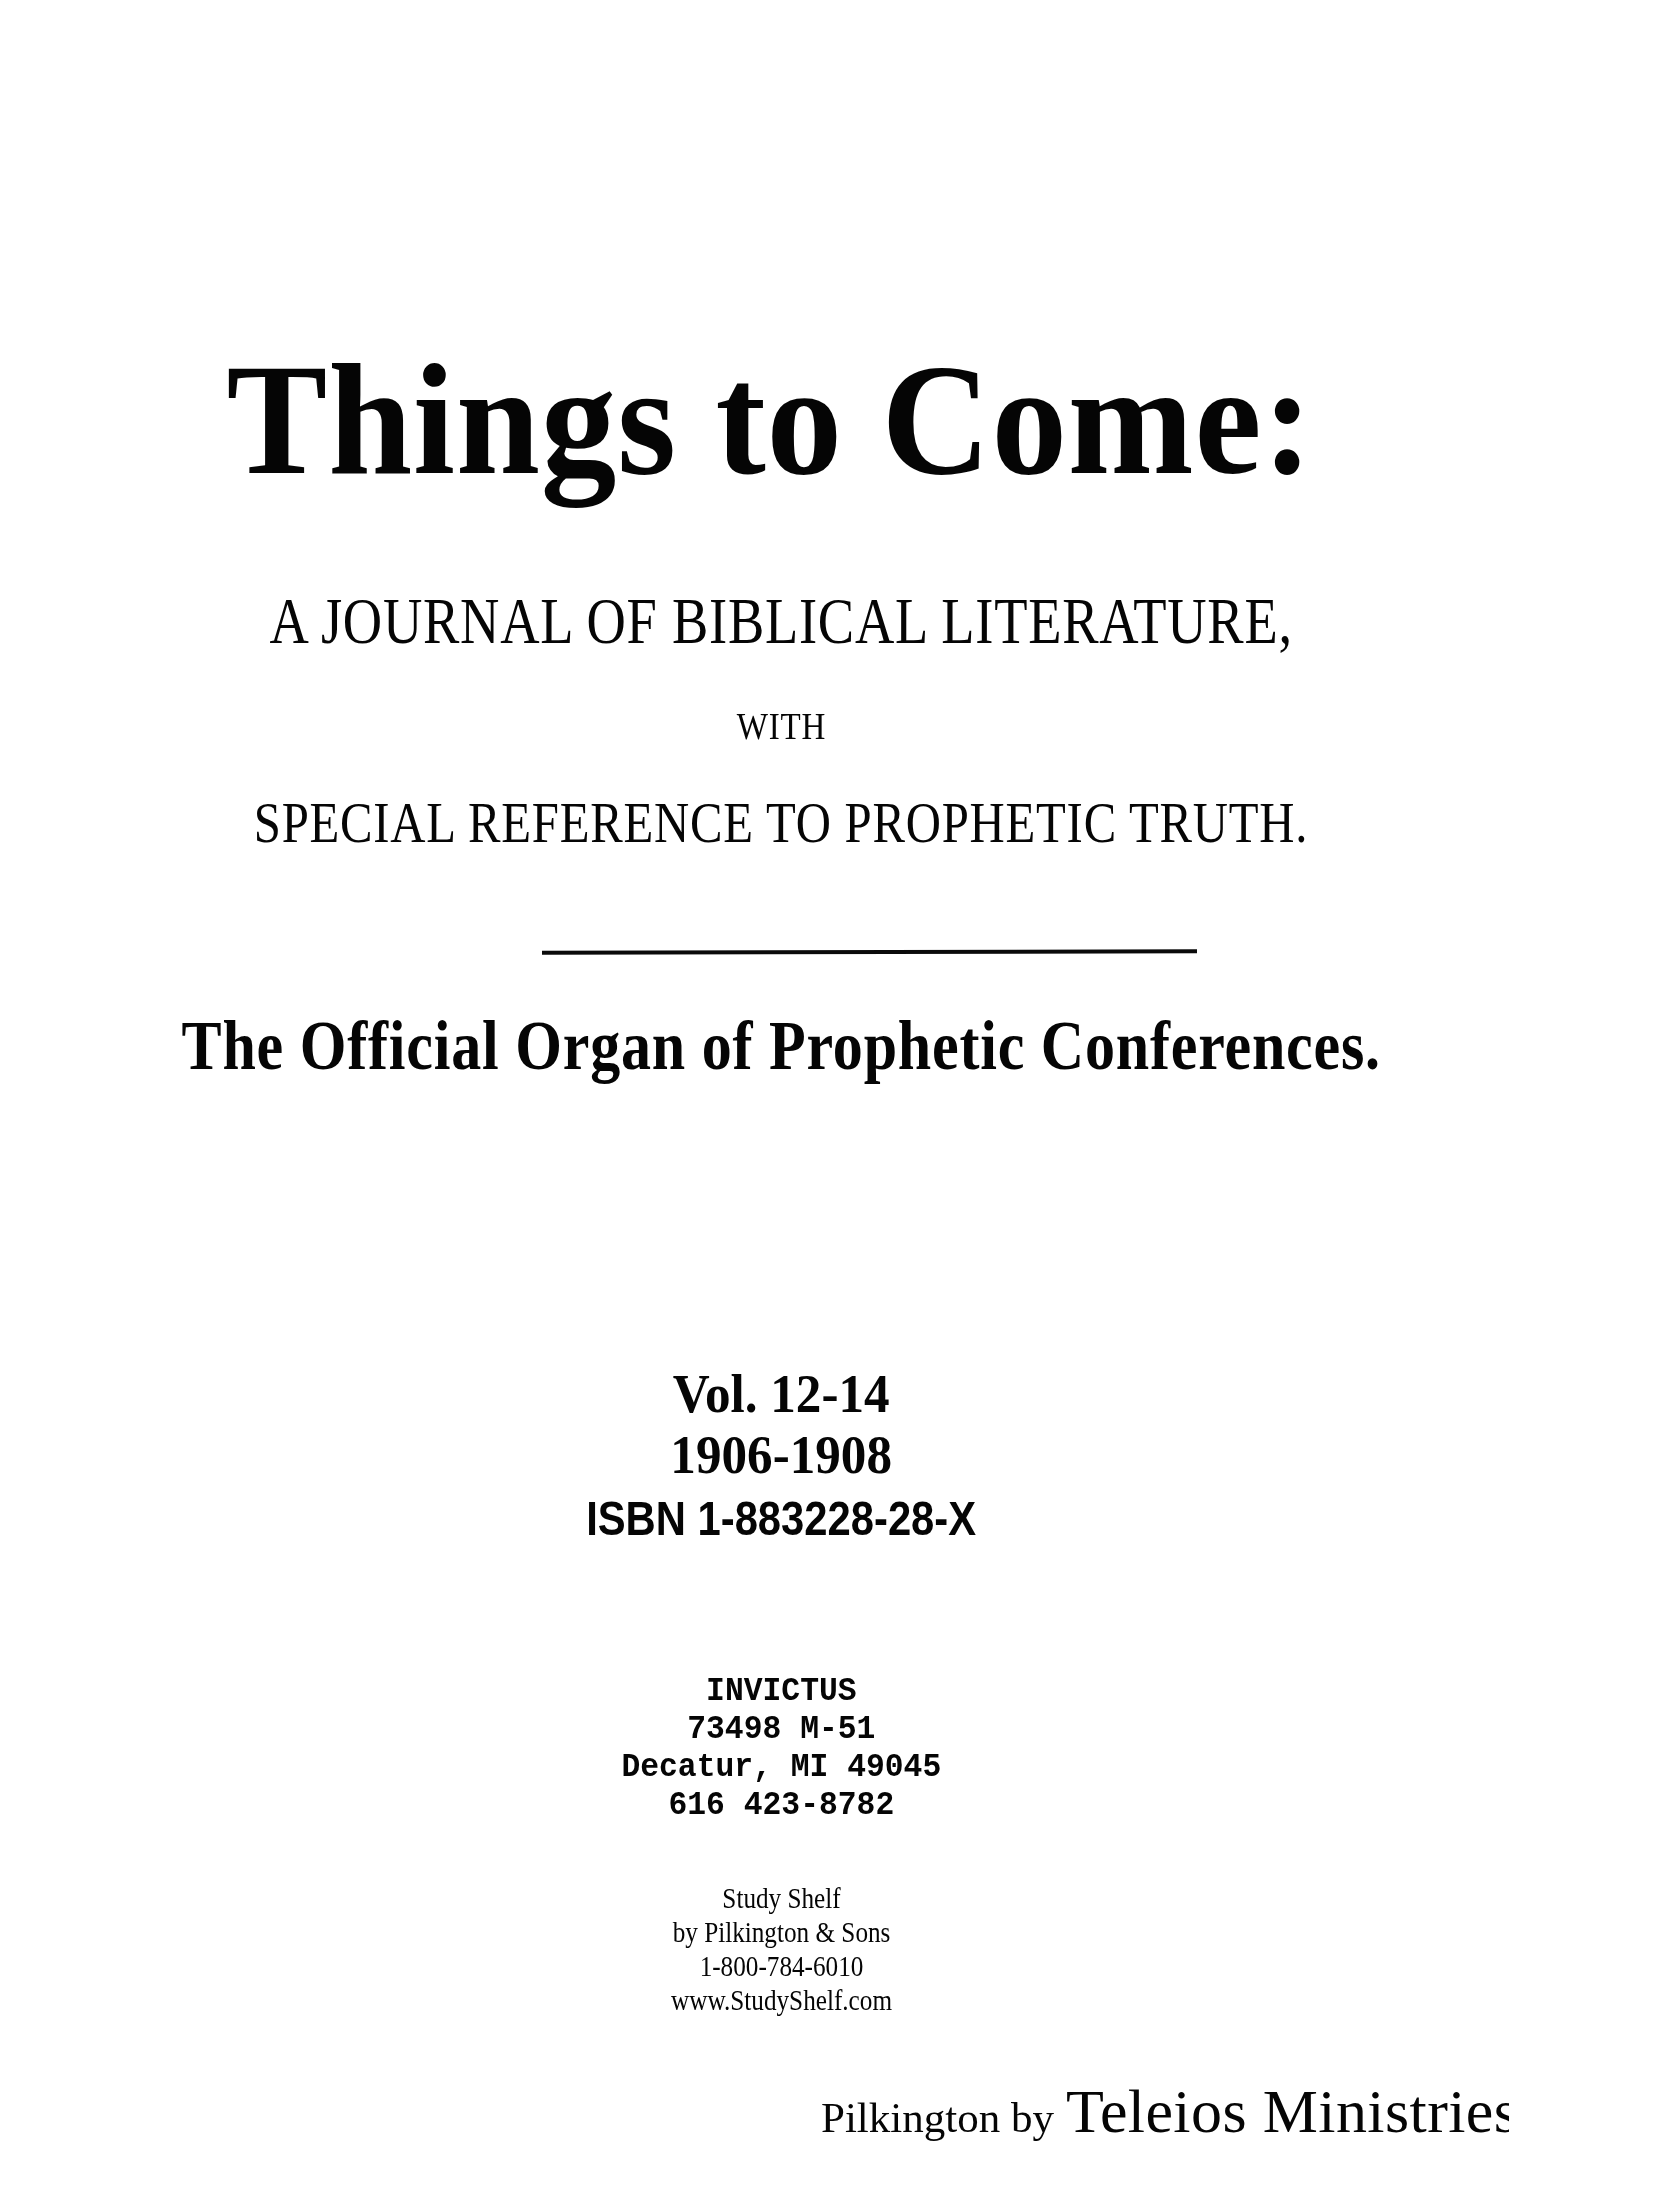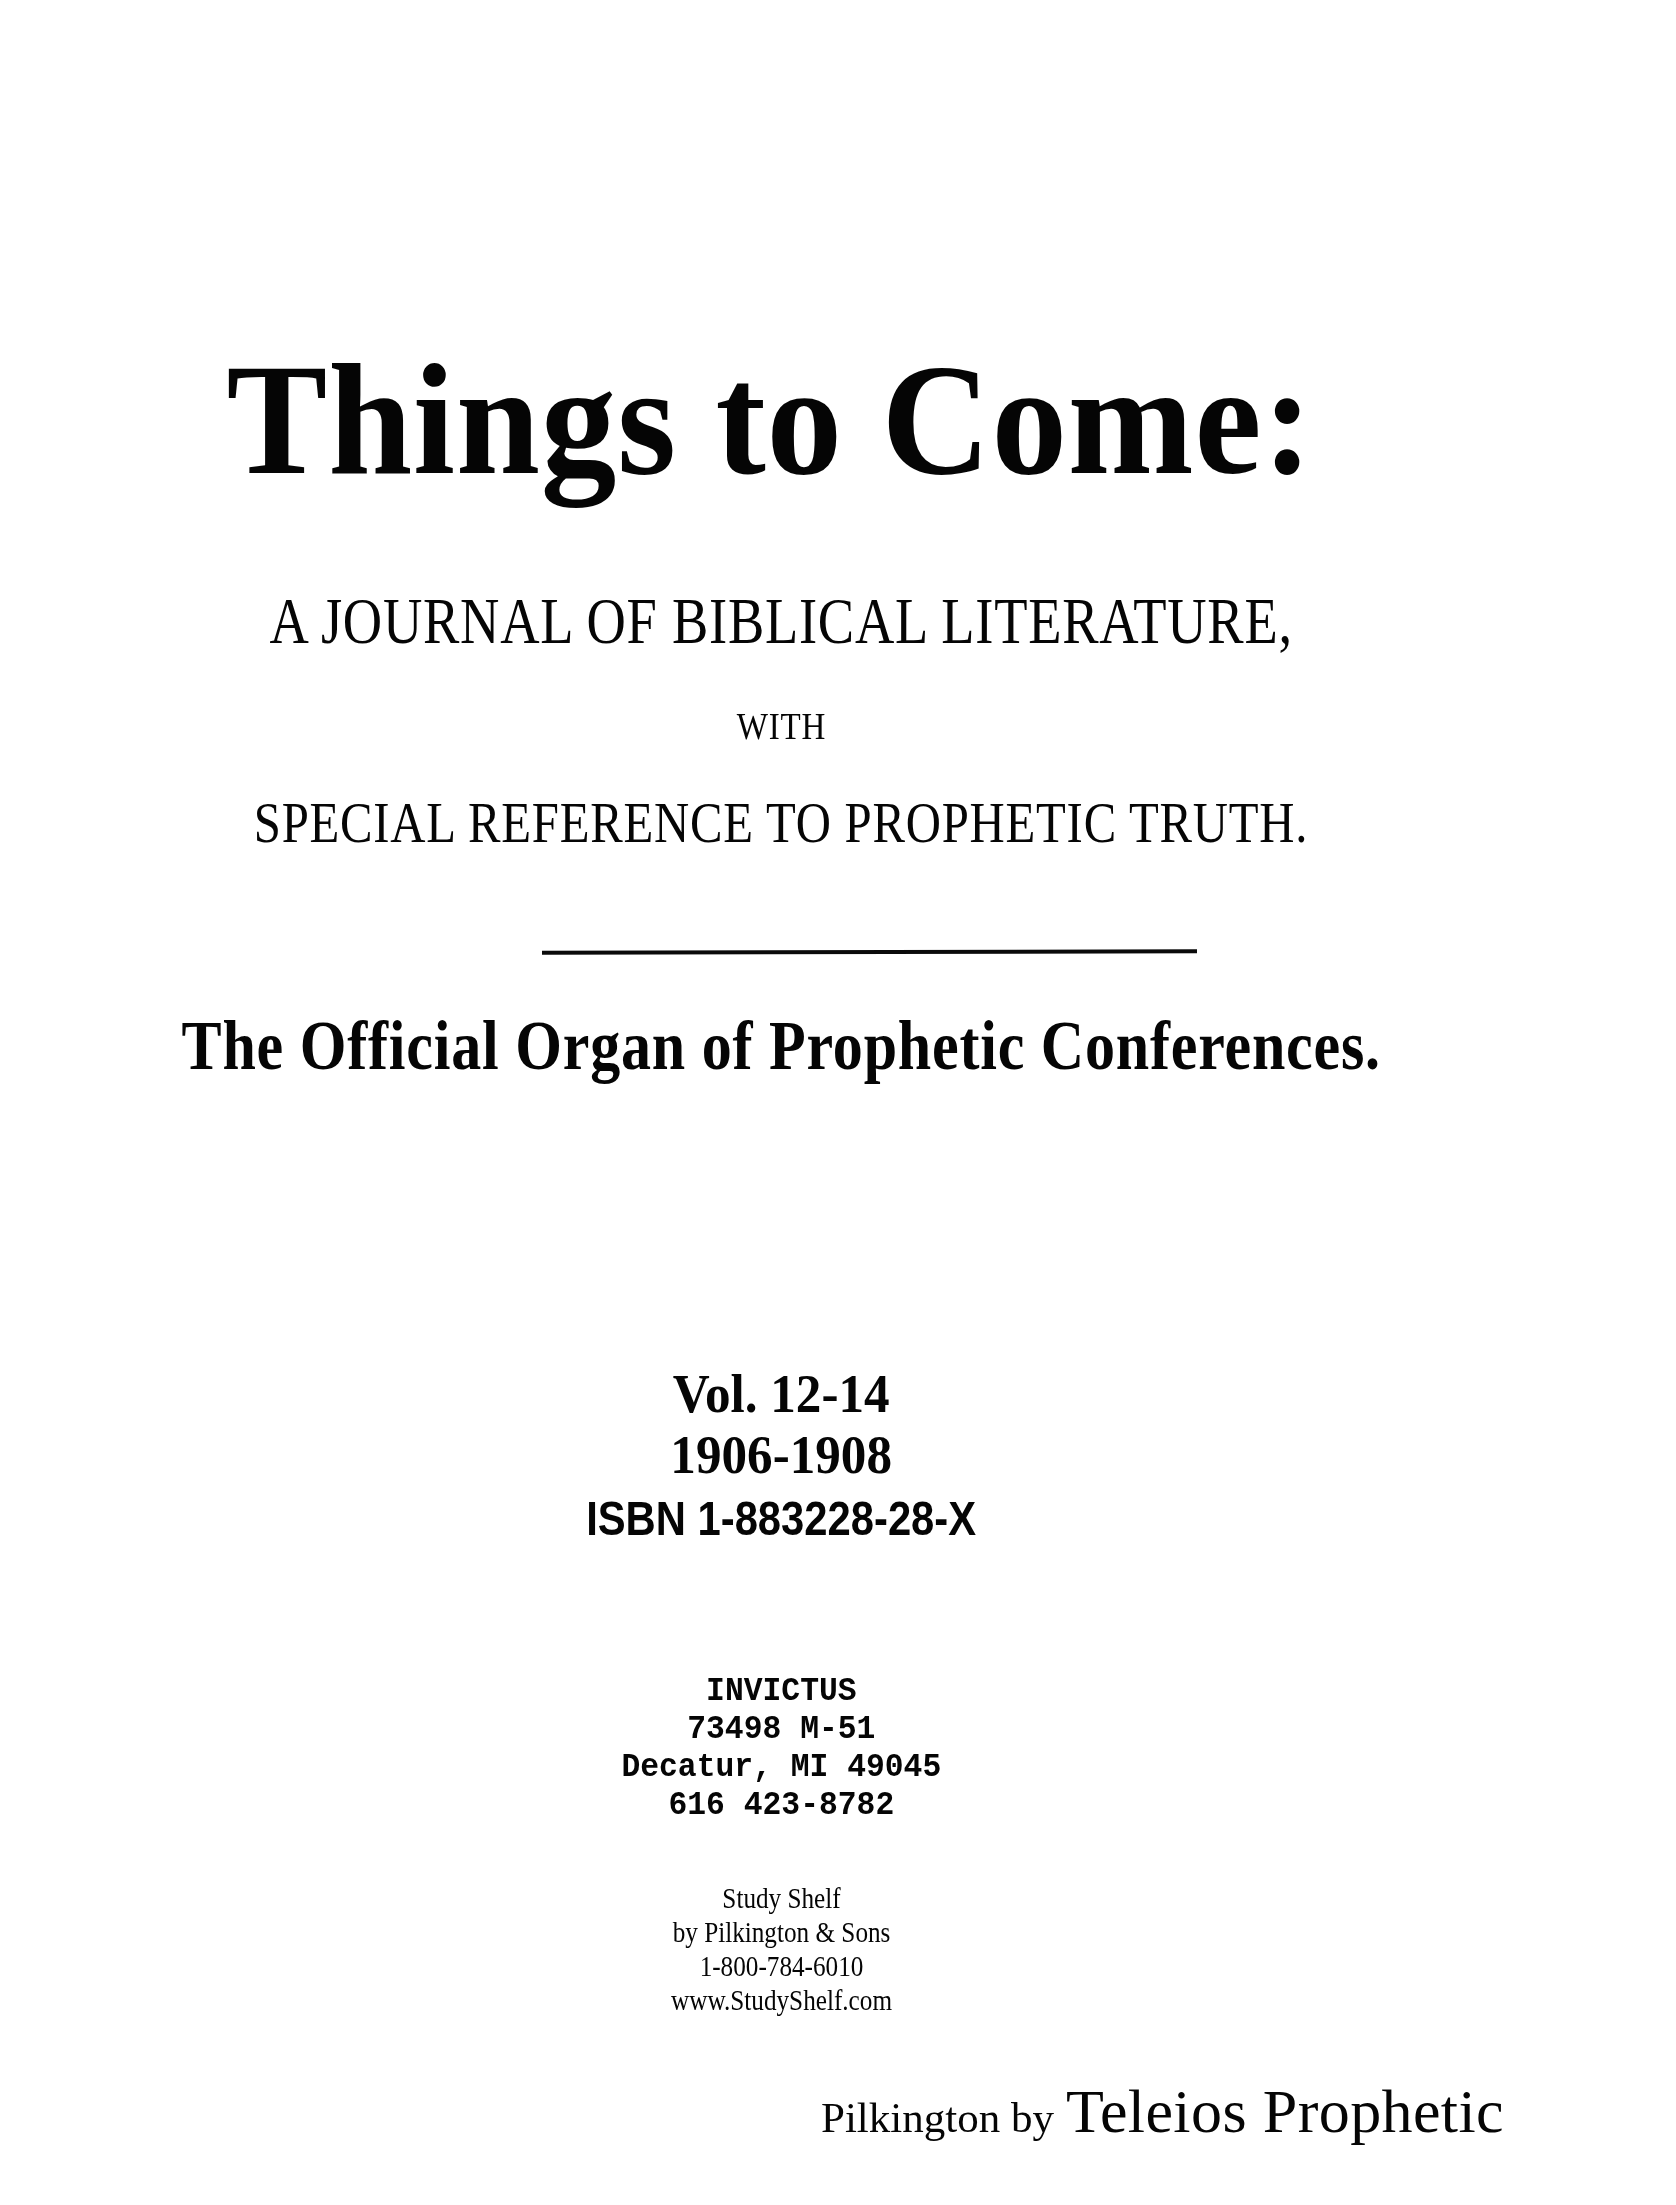--- a/index.html
+++ b/index.html
@@ -156,16 +156,16 @@
 
   <div class="cline t-distblock">
     <span class="sx sx84">
       <span class="dline" style="display:block">Study Shelf</span>
       <span class="dline" style="display:block">by Pilkington &amp; Sons</span>
       <span class="dline" style="display:block">1-800-784-6010</span>
       <span class="dline" style="display:block">www.StudyShelf.com</span>
     </span>
   </div>
 
-  <div class="t-digitized"><span class="prefix">Pilkington by</span><span class="org">Teleios Prophetic</span></div>
+  <div class="t-digitized"><span class="prefix">Pilkington by</span><span class="org">Teleios Ministries</span></div>
 
 </div>
 
 
 </body></html>

